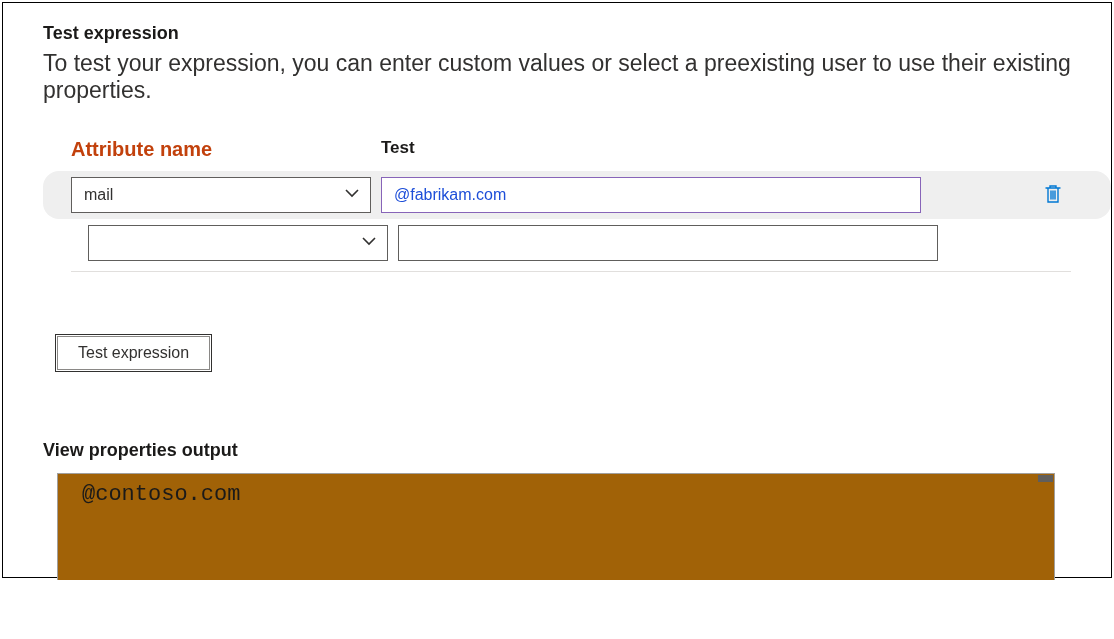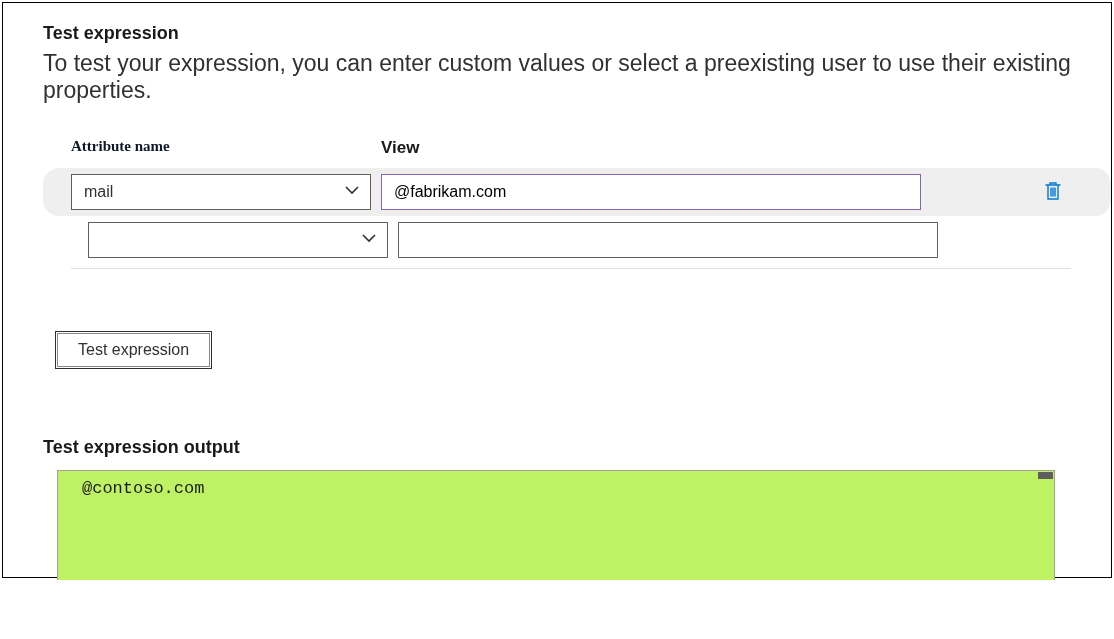--- a/index.html
+++ b/index.html
@@ -33,24 +33,23 @@
     }
     .attr-section {
       padding-left: 28px;
     }
     .headers {
       display: flex;
       margin-bottom: 10px;
     }
     .header-attr {
       width: 310px;
-      font-size: 15px;
-      font-weight: 600;
-      color: #0f172a;
-      font-family: Liberation Serif, serif;
+      font-size: 20px;
+      font-weight: 600;
+      color: #c2410c;
     }
     .header-value {
       font-size: 17px;
       font-weight: 600;
       color: #1b1a19;
     }
     .row {
       display: flex;
       align-items: center;
       padding: 6px 17px;
@@ -91,21 +90,21 @@
       transform: translateY(-50%);
       pointer-events: none;
     }
     .value-input {
       width: 540px;
       height: 36px;
       border: 1px solid #605e5c;
       background: #fff;
       font-size: 16px;
       padding: 0 12px;
-      color: #000000;
+      color: #1d4ed8;
       font-family: inherit;
       margin-right: 10px;
     }
     .value-input.focused {
       border: 1px solid #8764b8;
       outline: none;
     }
     .spacer {
       flex: 1;
     }
@@ -140,45 +139,45 @@
       margin-top: 70px;
       margin-bottom: 12px;
     }
     .output-box {
       margin-left: 14px;
       width: 998px;
       height: 120px;
       border: 1px solid #a19f9d;
       padding: 8px 24px;
       font-family: "Consolas", "Courier New", monospace;
-      font-size: 17px;
+      font-size: 22px;
       color: #1b1a19;
       position: relative;
-      background: #bef264;
+      background: #a16207;
     }
     .output-scroll-indicator {
       position: absolute;
       top: 1px;
       right: 1px;
       width: 15px;
       height: 7px;
       background: #605e5c;
     }
   </style>
 </head>
 <body>
 
 <div class="frame">
   <h2 class="section-title">Test expression</h2>
   <p class="section-desc">To test your expression, you can enter custom values or select a preexisting user to use their existing properties.</p>
 
   <div class="attr-section">
     <div class="headers">
       <div class="header-attr">Attribute name</div>
-      <div class="header-value">View</div>
+      <div class="header-value">Test</div>
     </div>
 
     <div class="rows-wrap">
 
       <div class="row active">
         <div class="select-wrap">
           <input type="text" class="select-input" readonly="" value="mail" style="">
           <span class="chevron">
             <svg width="18" height="18" viewBox="0 0 18 18">
               <path d="M3 6 L9 12 L15 6" stroke="#323130" stroke-width="1.6" fill="none"></path>
@@ -205,18 +204,18 @@
             </svg>
           </span>
         </div>
         <input type="text" class="value-input" value="" style="">
       </div>
     </div>
   </div>
 
   <button class="test-btn">Test expression</button>
 
-  <h2 class="output-title">Test expression output</h2>
+  <h2 class="output-title">View properties output</h2>
   <div class="output-box">
     <span>@contoso.com</span>
     <div class="output-scroll-indicator"></div>
   </div>
 </div>
 
 </body></html>

